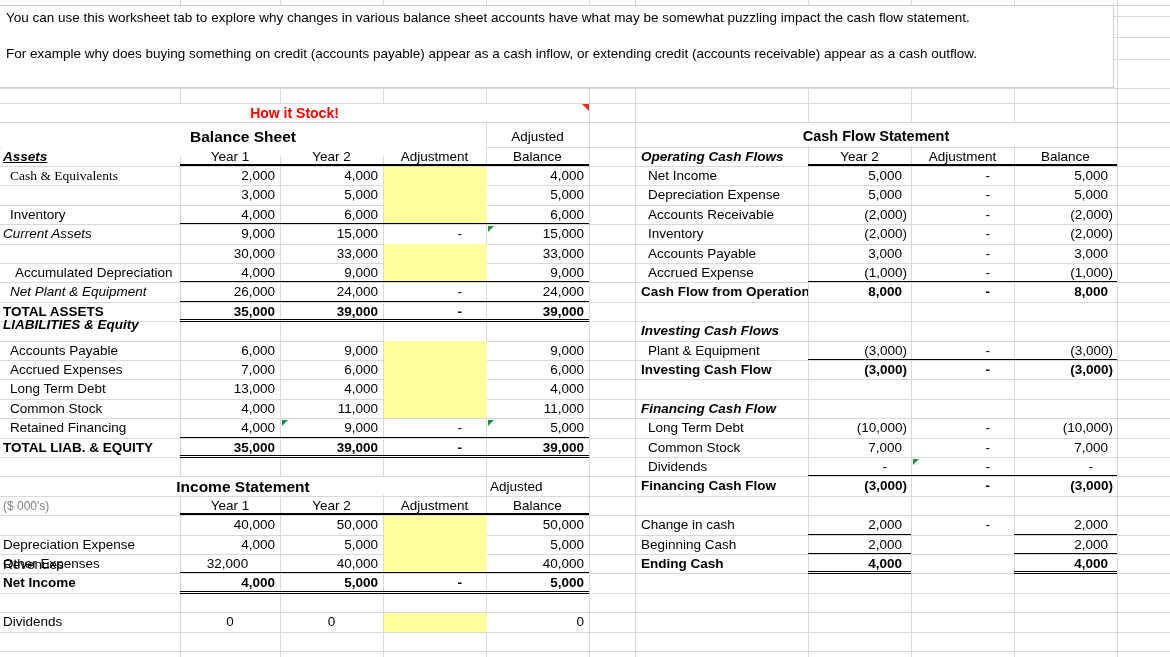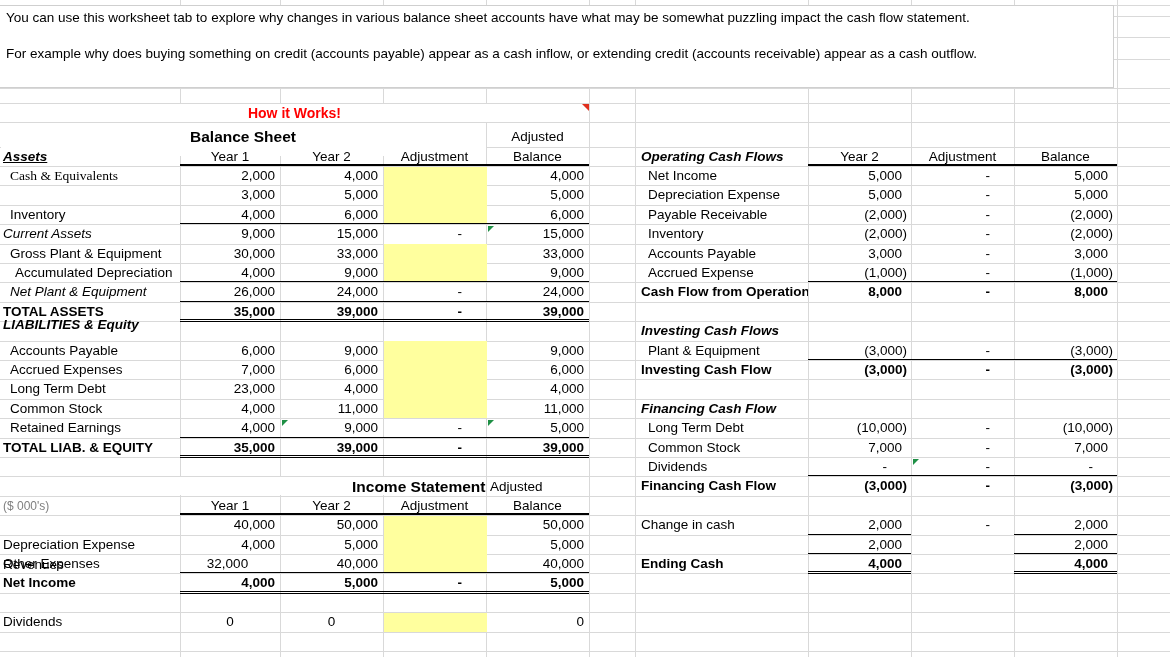--- a/index.html
+++ b/index.html
@@ -101,21 +101,20 @@
       </div>
       <div class="trow" style="left: 0px; top: 224.2px; width: 1170px; height: 19.4px;">
         <div class="cell lbl i" style="left: 3px; top: 0px; width: 177px;">Current Assets</div>
         <div class="cell num" style="left: 180px; top: 0px; width: 95px;">9,000</div>
         <div class="cell num" style="left: 280px; top: 0px; width: 98px;">15,000</div>
         <div class="cell num" style="left: 383px; top: 0px; width: 79px;">-</div>
         <div class="cell num" style="left: 486px; top: 0px; width: 98px;">15,000</div>
         <div class="gtri" style="left: 487.5px; top: 1.5px;"></div>
       </div>
       <div class="trow" style="left: 0px; top: 243.6px; width: 1170px; height: 19.4px;">
-        <div class="cell lbl" style="left: 10px; top: 0px; width: 170px;">Gross Plant &amp; Equipment</div>
         <div class="cell num" style="left: 180px; top: 0px; width: 95px;">30,000</div>
         <div class="cell num" style="left: 280px; top: 0px; width: 98px;">33,000</div>
         <div class="cell num" style="left: 486px; top: 0px; width: 98px;">33,000</div>
       </div>
       <div class="trow" style="left: 0px; top: 263px; width: 1170px; height: 19.4px;">
         <div class="cell lbl" style="left: 15px; top: 0px; width: 165px;">Accumulated Depreciation</div>
         <div class="cell num" style="left: 180px; top: 0px; width: 95px;">4,000</div>
         <div class="cell num" style="left: 280px; top: 0px; width: 98px;">9,000</div>
         <div class="cell num" style="left: 486px; top: 0px; width: 98px;">9,000</div>
         <div class="bline" style="left: 180px; top: 18.4px; width: 409px; height: 1px;"></div>
@@ -146,32 +145,32 @@
         <div class="cell num" style="left: 486px; top: 0px; width: 98px;">9,000</div>
       </div>
       <div class="trow" style="left: 0px; top: 360px; width: 1170px; height: 19.4px;">
         <div class="cell lbl" style="left: 10px; top: 0px; width: 170px;">Accrued Expenses</div>
         <div class="cell num" style="left: 180px; top: 0px; width: 95px;">7,000</div>
         <div class="cell num" style="left: 280px; top: 0px; width: 98px;">6,000</div>
         <div class="cell num" style="left: 486px; top: 0px; width: 98px;">6,000</div>
       </div>
       <div class="trow" style="left: 0px; top: 379.4px; width: 1170px; height: 19.4px;">
         <div class="cell lbl" style="left: 10px; top: 0px; width: 170px;">Long Term Debt</div>
-        <div class="cell num" style="left: 180px; top: 0px; width: 95px;">23,000</div>
+        <div class="cell num" style="left: 180px; top: 0px; width: 95px;">13,000</div>
         <div class="cell num" style="left: 280px; top: 0px; width: 98px;">4,000</div>
         <div class="cell num" style="left: 486px; top: 0px; width: 98px;">4,000</div>
       </div>
       <div class="trow" style="left: 0px; top: 398.8px; width: 1170px; height: 19.4px;">
         <div class="cell lbl" style="left: 10px; top: 0px; width: 170px;">Common Stock</div>
         <div class="cell num" style="left: 180px; top: 0px; width: 95px;">4,000</div>
         <div class="cell num" style="left: 280px; top: 0px; width: 98px;">11,000</div>
         <div class="cell num" style="left: 486px; top: 0px; width: 98px;">11,000</div>
       </div>
       <div class="trow" style="left: 0px; top: 418.2px; width: 1170px; height: 19.4px;">
-        <div class="cell lbl" style="left: 10px; top: 0px; width: 170px;">Retained Earnings</div>
+        <div class="cell lbl" style="left: 10px; top: 0px; width: 170px;">Retained Financing</div>
         <div class="cell num" style="left: 180px; top: 0px; width: 95px;">4,000</div>
         <div class="cell num" style="left: 280px; top: 0px; width: 98px;">9,000</div>
         <div class="cell num" style="left: 383px; top: 0px; width: 79px;">-</div>
         <div class="cell num" style="left: 486px; top: 0px; width: 98px;">5,000</div>
         <div class="bline" style="left: 180px; top: 18.4px; width: 409px; height: 1px;"></div>
         <div class="gtri" style="left: 281.5px; top: 1.5px;"></div>
         <div class="gtri" style="left: 487.5px; top: 1.5px;"></div>
       </div>
       <div class="trow" style="left: 0px; top: 437.6px; width: 1170px; height: 19.4px;">
         <div class="cell lbl b" style="left: 3px; top: 0px; width: 177px;">TOTAL LIAB. &amp; EQUITY</div>
@@ -222,21 +221,21 @@
         <div class="cell num" style="left: 911px; top: 0px; width: 79px;">-</div>
         <div class="cell num" style="left: 1014px; top: 0px; width: 94px;">5,000</div>
       </div>
       <div class="trow" style="left: 0px; top: 185.4px; width: 1170px; height: 19.4px;">
         <div class="cell lbl" style="left: 648px; top: 0px; width: 160px;">Depreciation Expense</div>
         <div class="cell num" style="left: 808px; top: 0px; width: 94px;">5,000</div>
         <div class="cell num" style="left: 911px; top: 0px; width: 79px;">-</div>
         <div class="cell num" style="left: 1014px; top: 0px; width: 94px;">5,000</div>
       </div>
       <div class="trow" style="left: 0px; top: 204.8px; width: 1170px; height: 19.4px;">
-        <div class="cell lbl" style="left: 648px; top: 0px; width: 160px;">Payable Receivable</div>
+        <div class="cell lbl" style="left: 648px; top: 0px; width: 160px;">Accounts Receivable</div>
         <div class="cell num" style="left: 808px; top: 0px; width: 99px;">(2,000)</div>
         <div class="cell num" style="left: 911px; top: 0px; width: 79px;">-</div>
         <div class="cell num" style="left: 1014px; top: 0px; width: 99px;">(2,000)</div>
       </div>
       <div class="trow" style="left: 0px; top: 224.2px; width: 1170px; height: 19.4px;">
         <div class="cell lbl" style="left: 648px; top: 0px; width: 160px;">Inventory</div>
         <div class="cell num" style="left: 808px; top: 0px; width: 99px;">(2,000)</div>
         <div class="cell num" style="left: 911px; top: 0px; width: 79px;">-</div>
         <div class="cell num" style="left: 1014px; top: 0px; width: 99px;">(2,000)</div>
       </div>
@@ -306,55 +305,57 @@
       </div>
       <div class="trow" style="left: 0px; top: 515.2px; width: 1170px; height: 19.4px; padding-left: 9px;">
         <div class="cell lbl" style="left: 641px; top: 0px; width: 167px;">Change in cash</div>
         <div class="cell num" style="left: 808px; top: 0px; width: 94px;">2,000</div>
         <div class="cell num" style="left: 911px; top: 0px; width: 79px;">-</div>
         <div class="cell num" style="left: 1014px; top: 0px; width: 94px;">2,000</div>
         <div class="bline" style="left: 808px; top: 18.4px; width: 103px; height: 1px;"></div>
         <div class="bline" style="left: 1014px; top: 18.4px; width: 103px; height: 1px;"></div>
       </div>
       <div class="trow" style="left: 0px; top: 534.6px; width: 1170px; height: 19.4px;">
+        <div class="cell lbl" style="left: 641px; top: 0px; width: 167px;">Beginning Cash</div>
         <div class="cell num" style="left: 808px; top: 0px; width: 94px;">2,000</div>
         <div class="cell num" style="left: 1014px; top: 0px; width: 94px;">2,000</div>
         <div class="bline" style="left: 808px; top: 18.4px; width: 103px; height: 1px;"></div>
         <div class="bline" style="left: 1014px; top: 18.4px; width: 103px; height: 1px;"></div>
       </div>
       <div class="trow" style="left: 0px; top: 554px; width: 1170px; height: 19.4px;">
         <div class="cell lbl b" style="left: 641px; top: 0px; width: 167px;">Ending Cash</div>
         <div class="cell num b" style="left: 808px; top: 0px; width: 94px;">4,000</div>
         <div class="cell num b" style="left: 1014px; top: 0px; width: 94px;">4,000</div>
         <div class="dbl" style="left: 808px; top: 17.4px; width: 103px; height: 3px;"></div>
         <div class="dbl" style="left: 1014px; top: 17.4px; width: 103px; height: 3px;"></div>
       </div>
     </div>
 
-  <div class="static b" style="left:0.5px;top:103.5px;width:588px;height:18.5px;background:#fff;text-align:center;line-height:19px;font-size:14px;color:var(--banner,#ff0000)">How it Works!</div>
+  <div class="static b" style="left:0.5px;top:103.5px;width:588px;height:18.5px;background:#fff;text-align:center;line-height:19px;font-size:14px;color:var(--banner,#ff0000)">How it Stock!</div>
   <div class="rtri" style="left:582px;top:104px"></div>
 
   <div class="static title" style="left:0.5px;top:122.5px;width:485px;height:33px;background:#fff;text-align:center;line-height:27px">Balance Sheet</div>
   <div class="static hdr" style="left:486px;top:128px;width:103px;height:18px;line-height:18px">Adjusted</div>
 
+  <div class="static b" style="left:635.5px;top:122.5px;width:481px;height:23.5px;background:#fff;text-align:center;line-height:27px;font-size:14.5px">Cash Flow Statement</div>
 
   <div class="static bi u" style="left:3px;top:146.5px;width:150px;height:19.5px;line-height:20px">Assets</div>
   <div class="static hdr" style="left:180px;top:146.5px;width:100px;height:19.5px;line-height:20px">Year 1</div>
   <div class="static hdr" style="left:280px;top:146.5px;width:103px;height:19.5px;line-height:20px">Year 2</div>
   <div class="static hdr" style="left:383px;top:146.5px;width:103px;height:19.5px;line-height:20px">Adjustment</div>
   <div class="static hdr" style="left:486px;top:146.5px;width:103px;height:19.5px;line-height:20px">Balance</div>
   <div class="bline" style="left:180px;top:164px;width:409px;height:2px"></div>
 
   <div class="static bi" style="left:641px;top:146.5px;width:166px;height:19.5px;line-height:20px">Operating Cash Flows</div>
   <div class="static hdr" style="left:808px;top:146.5px;width:103px;height:19.5px;line-height:20px">Year 2</div>
   <div class="static hdr" style="left:911px;top:146.5px;width:103px;height:19.5px;line-height:20px">Adjustment</div>
   <div class="static hdr" style="left:1014px;top:146.5px;width:103px;height:19.5px;line-height:20px">Balance</div>
   <div class="bline" style="left:808px;top:164px;width:309px;height:2px"></div>
 
-  <div class="static title" style="left:0.5px;top:477px;width:485px;height:18.4px;background:#fff;text-align:right;line-height:19px">Income Statement</div>
+  <div class="static title" style="left:0.5px;top:477px;width:485px;height:18.4px;background:#fff;text-align:center;line-height:19px">Income Statement</div>
   <div class="static" style="left:490px;top:477px;width:99px;height:19px;line-height:19px">Adjusted</div>
 
   <div class="static gray" style="left:3px;top:495.8px;width:150px;height:19.4px;line-height:20px">($ 000's)</div>
   <div class="static hdr" style="left:180px;top:495.8px;width:100px;height:19.4px;line-height:20px">Year 1</div>
   <div class="static hdr" style="left:280px;top:495.8px;width:103px;height:19.4px;line-height:20px">Year 2</div>
   <div class="static hdr" style="left:383px;top:495.8px;width:103px;height:19.4px;line-height:20px">Adjustment</div>
   <div class="static hdr" style="left:486px;top:495.8px;width:103px;height:19.4px;line-height:20px">Balance</div>
   <div class="bline" style="left:180px;top:513.4px;width:409px;height:2px"></div>
 
   <div class="static" style="left:0;top:5px;width:1114px;height:83px;background:#fff;border:1px solid #cfcfcf;border-left:none">

